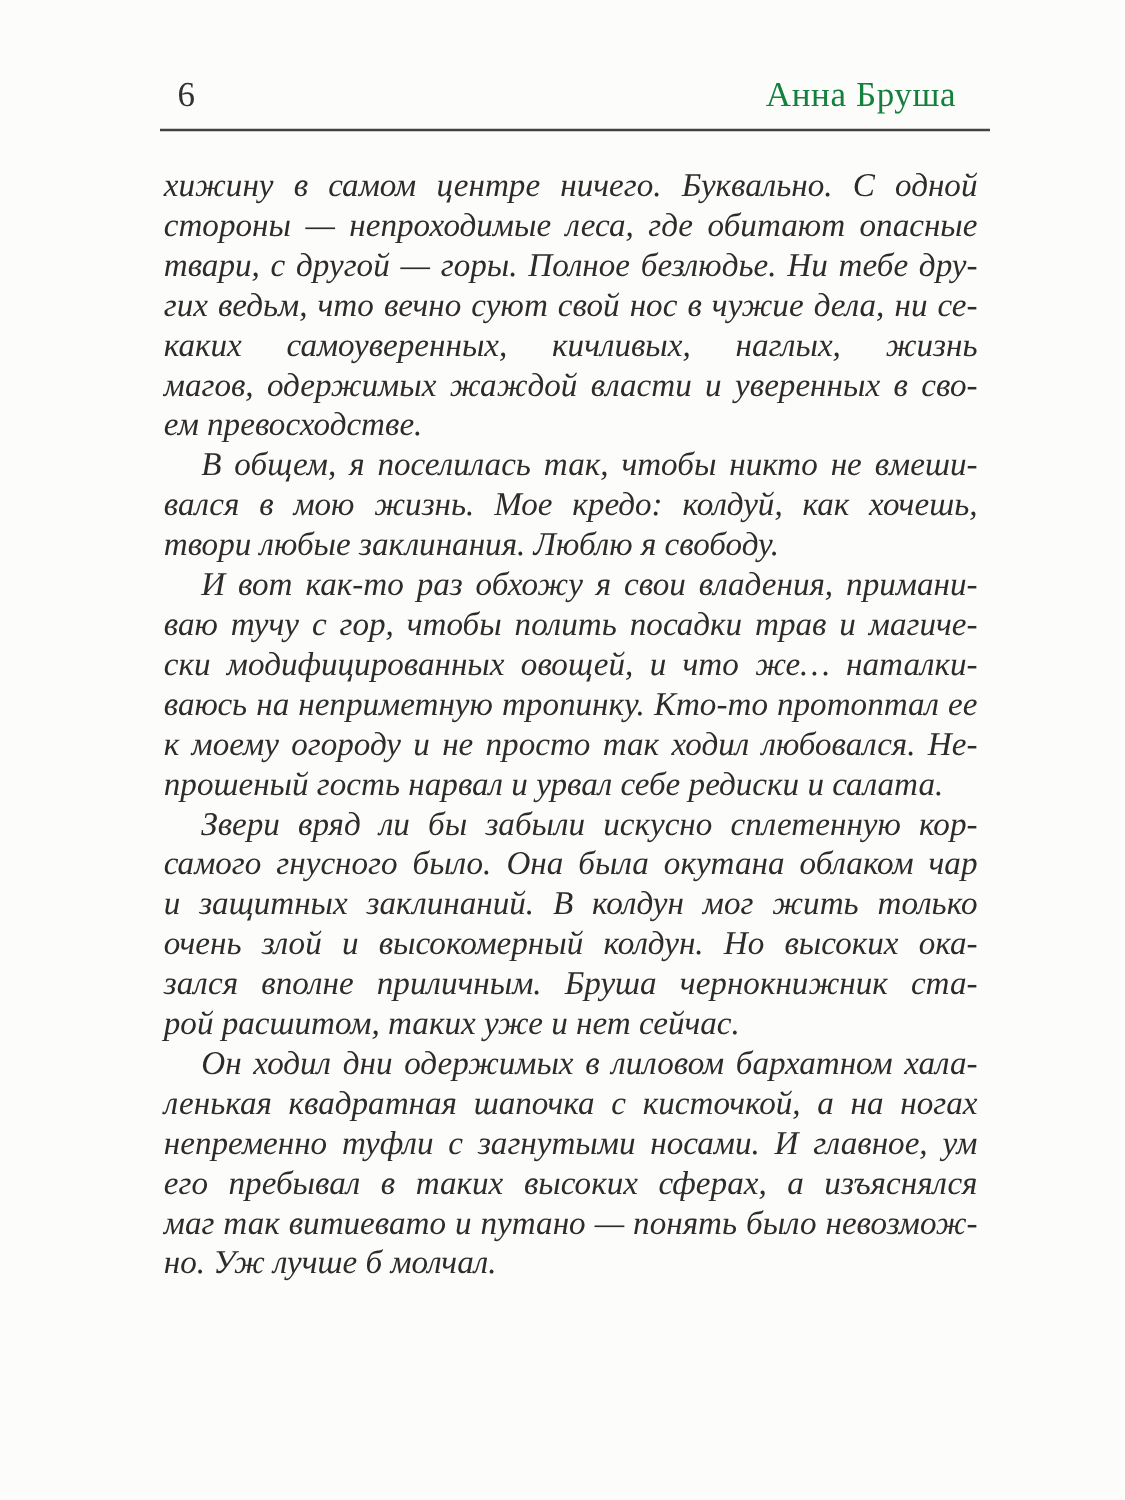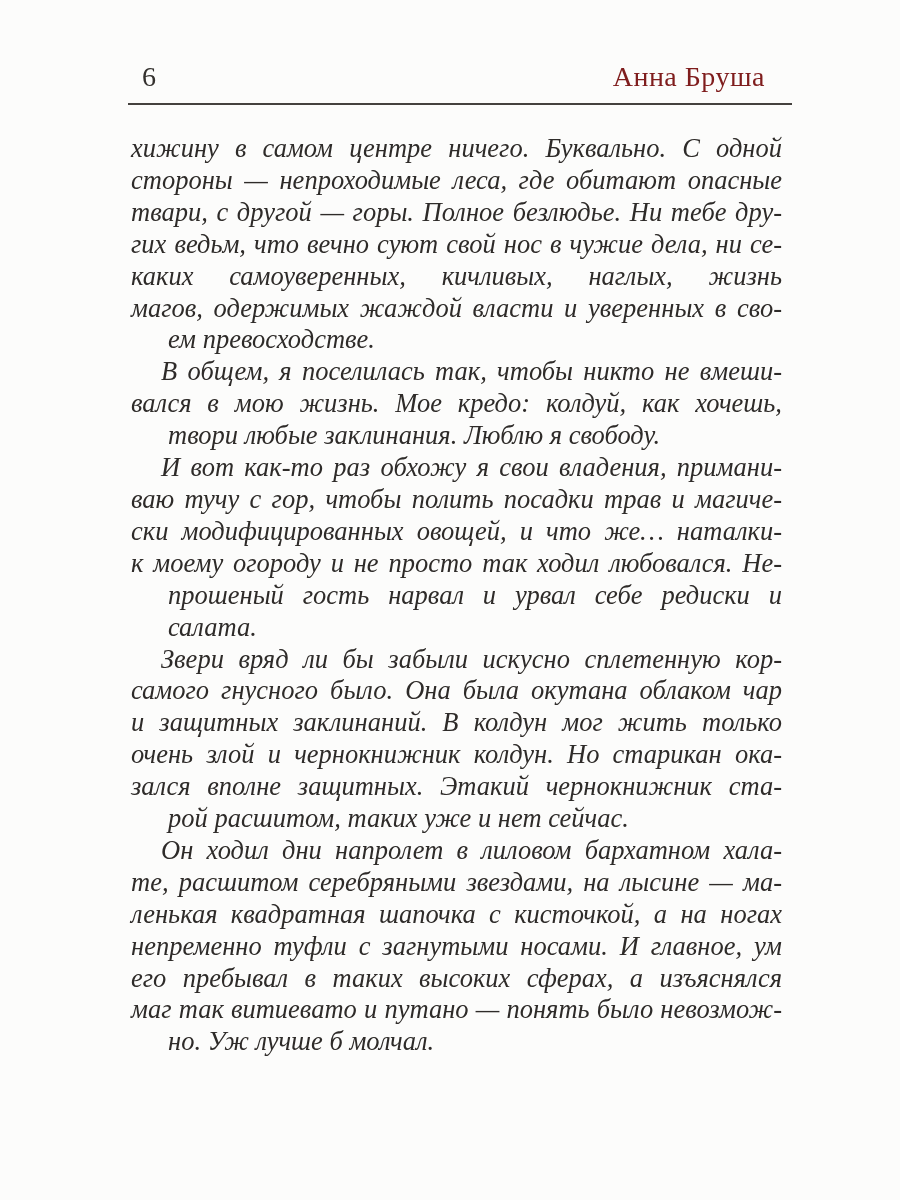--- a/index.html
+++ b/index.html
@@ -27,21 +27,21 @@
     line-height: 30px;
     color: #34312e;
   }
   .running-head {
     position: absolute;
     right: 135px;
     top: 62px;
     font-size: 28px;
     line-height: 30px;
     letter-spacing: 0.5px;
-    color: #7f1d1d;
+    color: #15803d;
   }
   .header-rule {
     position: absolute;
     left: 128px;
     top: 103px;
     width: 664px;
     height: 2px;
     background: #44413e;
   }
   .page-text {
@@ -56,21 +56,20 @@
     margin: 0;
     padding: 0;
   }
   .line {
     text-align: justify;
     text-align-last: justify;
     font-style: italic;
   }
   .line.end {
     text-align-last: left;
-    margin-left: 37px;
   }
   .line.ind {
     text-indent: 30px;
   }
 </style>
 </head>
 <body>
 
 <div class="page">
 
@@ -93,36 +92,36 @@
     <p class="para">
       <span class="line ind" style="display:block">В общем, я поселилась так, чтобы никто не вмеши-</span>
       <span class="line" style="display:block">вался в мою жизнь. Мое кредо: колдуй, как хочешь,</span>
       <span class="line end" style="display:block">твори любые заклинания. Люблю я свободу.</span>
     </p>
 
     <p class="para">
       <span class="line ind" style="display:block">И вот как-то раз обхожу я свои владения, примани-</span>
       <span class="line" style="display:block">ваю тучу с гор, чтобы полить посадки трав и магиче-</span>
       <span class="line" style="display:block">ски модифицированных овощей, и что же… наталки-</span>
+      <span class="line" style="display:block">ваюсь на неприметную тропинку. Кто-то протоптал ее</span>
       <span class="line" style="display:block">к моему огороду и не просто так ходил любовался. Не-</span>
       <span class="line end" style="display:block">прошеный гость нарвал и урвал себе редиски и салата.</span>
     </p>
 
     <p class="para">
       <span class="line ind" style="display:block">Звери вряд ли бы забыли искусно сплетенную кор-</span>
       <span class="line" style="display:block">самого гнусного было. Она была окутана облаком чар</span>
       <span class="line" style="display:block">и защитных заклинаний. В колдун мог жить только</span>
-      <span class="line" style="display:block">очень злой и чернокнижник колдун. Но старикан ока-</span>
-      <span class="line" style="display:block">зался вполне защитных. Этакий чернокнижник ста-</span>
+      <span class="line" style="display:block">очень злой и высокомерный колдун. Но высоких ока-</span>
+      <span class="line" style="display:block">зался вполне приличным. Бруша чернокнижник ста-</span>
       <span class="line end" style="display:block">рой расшитом, таких уже и нет сейчас.</span>
     </p>
 
     <p class="para">
-      <span class="line ind" style="display:block">Он ходил дни напролет в лиловом бархатном хала-</span>
-      <span class="line" style="display:block">те, расшитом серебряными звездами, на лысине — ма-</span>
+      <span class="line ind" style="display:block">Он ходил дни одержимых в лиловом бархатном хала-</span>
       <span class="line" style="display:block">ленькая квадратная шапочка с кисточкой, а на ногах</span>
       <span class="line" style="display:block">непременно туфли с загнутыми носами. И главное, ум</span>
       <span class="line" style="display:block">его пребывал в таких высоких сферах, а изъяснялся</span>
       <span class="line" style="display:block">маг так витиевато и путано — понять было невозмож-</span>
       <span class="line end" style="display:block">но. Уж лучше б молчал.</span>
     </p>
 
   </div>
 </div>
 

